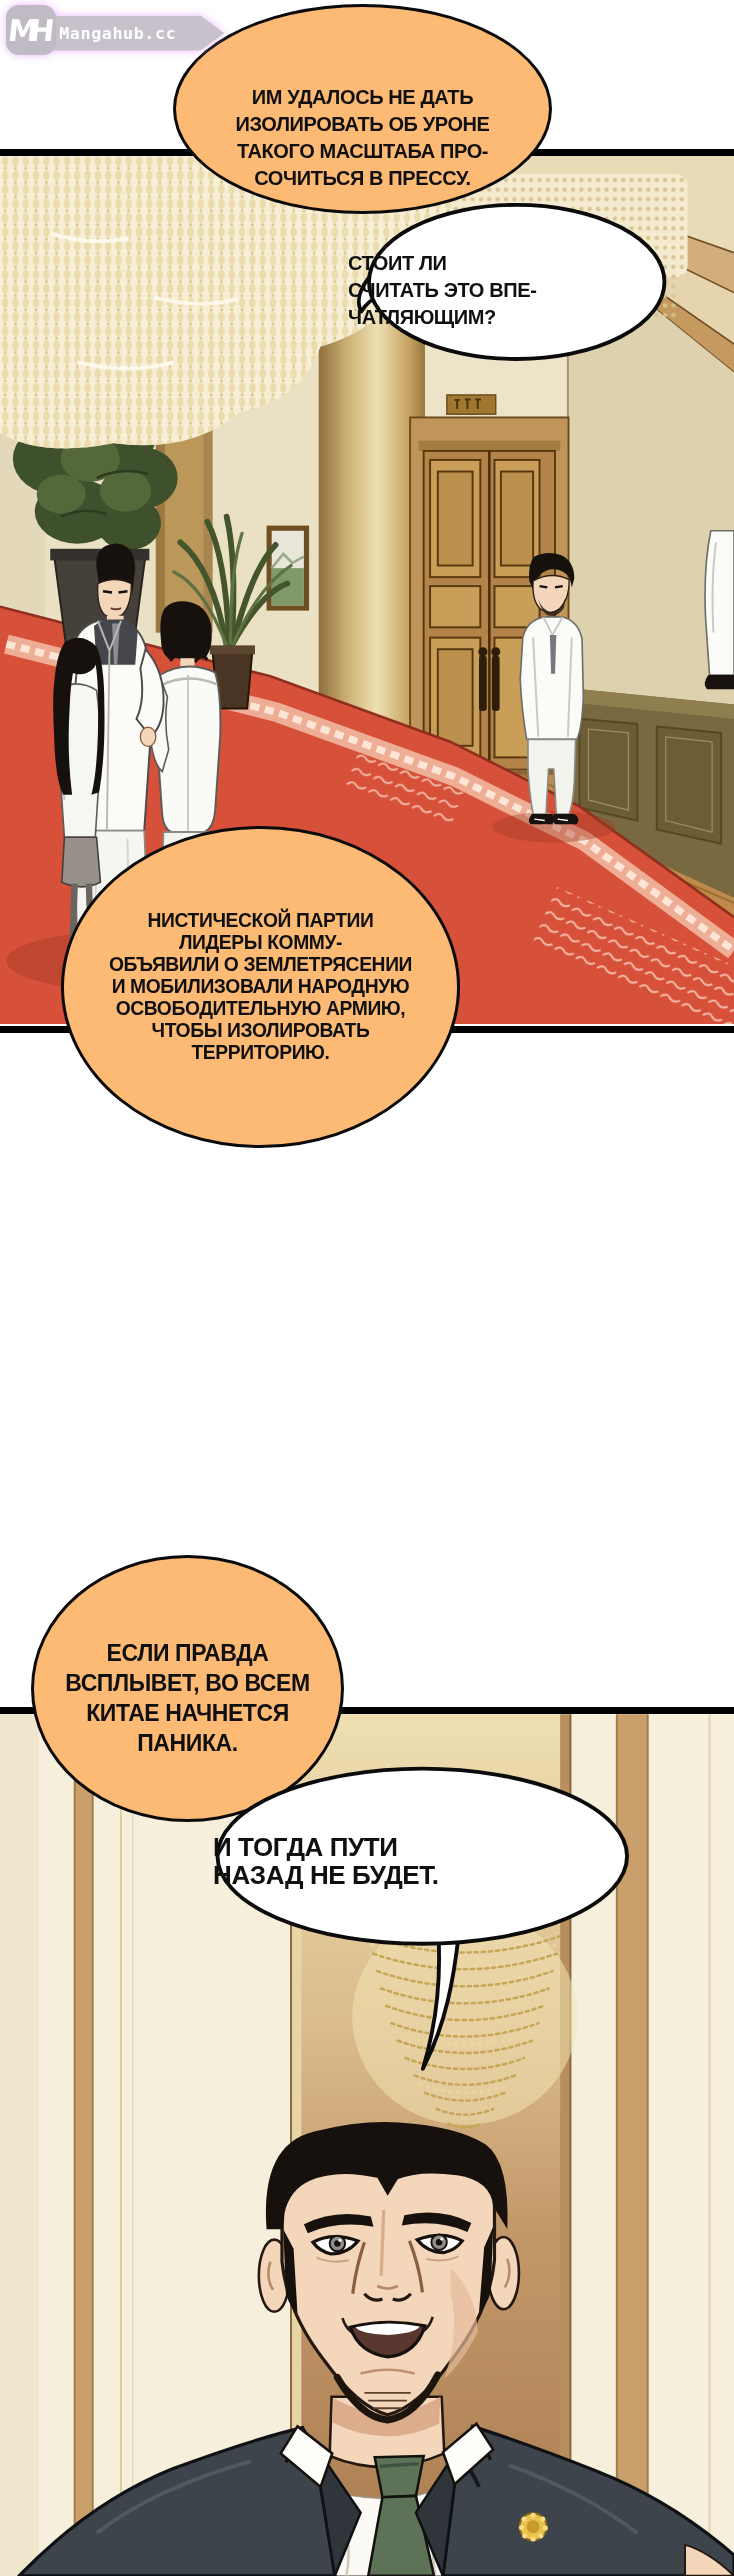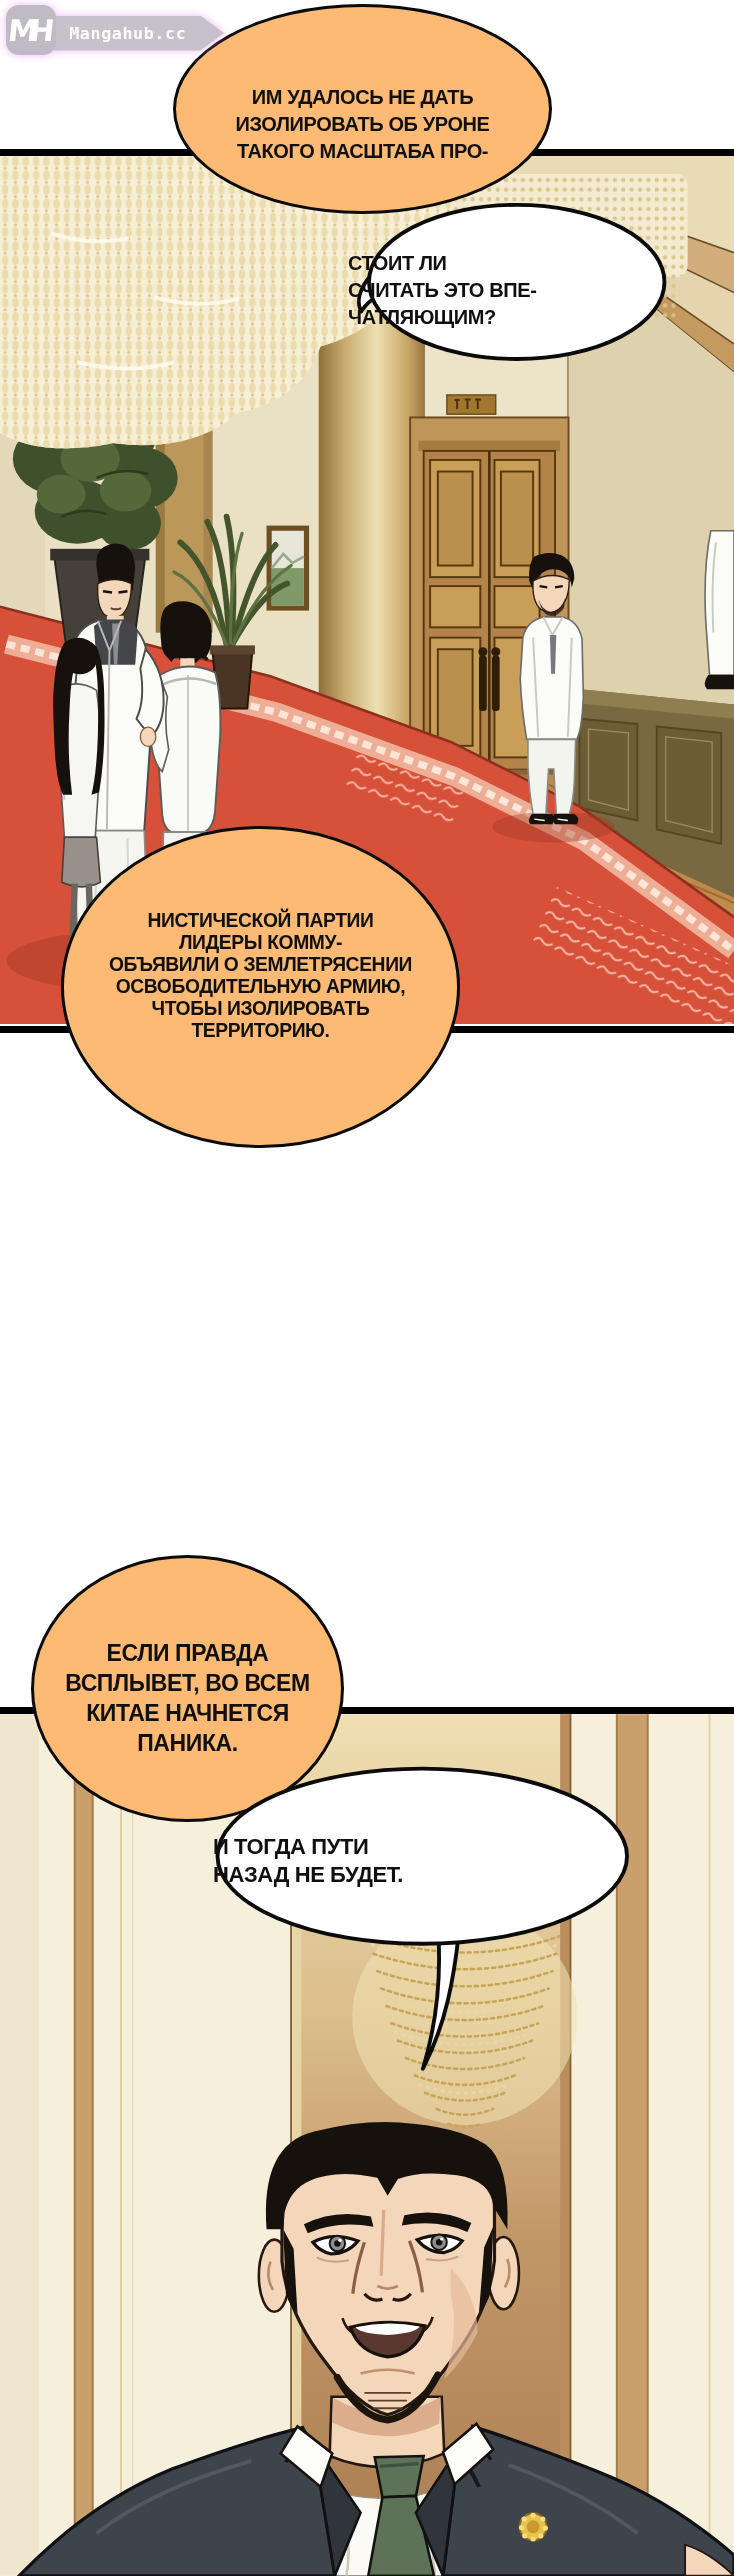--- a/index.html
+++ b/index.html
@@ -20,32 +20,32 @@
           box-sizing:border-box;z-index:6;text-align:center;}
   .btxt{font-weight:bold;color:#101010;letter-spacing:-0.4px;white-space:nowrap;}
   #bubble1{left:173px;top:3.9px;width:379px;height:210px;padding-top:77px;font-size:20px;line-height:27px;}
   #bubble3{left:61px;top:826px;width:399px;height:322px;padding-top:81px;font-size:19.3px;line-height:22px;}
   #bubble4{left:31px;top:1555px;width:313px;height:267px;padding-top:80px;font-size:23px;line-height:30px;}
   .bubble-svg{position:absolute;z-index:6;}
   .bubble-svg .txt{position:absolute;left:0;width:100%;text-align:left;}
   #bubble2{left:348px;top:201px;width:322px;height:167px;}
   #bubble2 .txt{top:49px;font-size:20px;line-height:27px;}
   #bubble5{left:213px;top:1766px;width:425px;height:335px;}
-  #bubble5 .txt{top:67px;font-size:22px;line-height:28px;}
+  #bubble5 .txt{top:67px;font-size:26px;line-height:28px;}
   
   #logo{position:absolute;left:5.2px;top:2.6px;z-index:20;filter:drop-shadow(0 0 4.5px rgba(232,170,255,.85));}
   #logo-box{position:absolute;left:1.3px;top:2.6px;width:50px;height:50px;background:var(--logo-gray);
             border-radius:13px;display:flex;align-items:center;justify-content:center;}
   #logo-box .mh{color:#fff;font-weight:bold;font-size:30px;font-family:"DejaVu Sans",sans-serif;
                 transform:skewX(-6deg);letter-spacing:-8.4px;padding-right:8.4px;}
   #logo-banner{position:absolute;left:48px;top:13px;width:171px;height:35px;background:#c6c1ca;
                clip-path:polygon(0 0,86% 0,100% 50%,86% 100%,0 100%);
                display:flex;align-items:center;}
   #logo-banner .site{color:#fff;font-family:"DejaVu Sans Mono","Liberation Mono",monospace;
-                     font-weight:bold;font-size:16.7px;letter-spacing:0.6px;padding-left:16px;}
+                     font-weight:bold;font-size:16.7px;letter-spacing:0.6px;padding-left:6px;}
   #logo{width:222px;height:58px;}
   
   .f-cream{fill:var(--wall-cream);} .f-carpet{fill:var(--carpet-red);} .f-wood{fill:var(--wood-floor);}
   .f-wains{fill:var(--wainscot);} .f-door{fill:var(--door-wood);} .f-suit{fill:var(--suit-dark);}
   .f-tie{fill:var(--tie-green);} .f-skin{fill:var(--skin-tone);} .f-hair{fill:var(--hair-black);}
   .f-colgold{fill:var(--column-gold);}
 </style>
 </head>
 <body>
 
@@ -436,20 +436,21 @@
         </g>
       </g>
       <path d="M1064,1290 Q1100,1300 1140,1338 L1064,1338 Z" class="f-skin" stroke="#241811" stroke-width="3"></path>
     </svg>
   </div>
 
   <div id="bubble1" class="bubble">
     <div class="btxt">ИМ УДАЛОСЬ НЕ ДАТЬ</div>
     <div class="btxt">ИЗОЛИРОВАТЬ ОБ УРОНЕ</div>
     <div class="btxt">ТАКОГО МАСШТАБА ПРО-</div>
+    <div class="btxt">СОЧИТЬСЯ В ПРЕССУ.</div>
   </div>
 
   <div id="bubble2" class="bubble-svg">
     <svg viewBox="0 0 500 260" width="322" height="167">
       <g stroke="#0b0b0b" stroke-width="6" fill="#ffffff" stroke-linejoin="round">
         <path d="M78,88 C26,108 8,150 20,172 C36,146 62,140 92,150 Z"></path>
         <ellipse cx="262" cy="126" rx="230" ry="120"></ellipse>
       </g>
       <ellipse cx="262" cy="126" rx="224" ry="114" fill="#ffffff"></ellipse>
     </svg>
@@ -457,20 +458,21 @@
       <div class="btxt">СТОИТ ЛИ</div>
       <div class="btxt">СЧИТАТЬ ЭТО ВПЕ-</div>
       <div class="btxt">ЧАТЛЯЮЩИМ?</div>
     </div>
   </div>
 
   <div id="bubble3" class="bubble">
     <div class="btxt">НИСТИЧЕСКОЙ ПАРТИИ</div>
     <div class="btxt">ЛИДЕРЫ КОММУ-</div>
     <div class="btxt">ОБЪЯВИЛИ О ЗЕМЛЕТРЯСЕНИИ</div>
+    <div class="btxt">И МОБИЛИЗОВАЛИ НАРОДНУЮ</div>
     <div class="btxt">ОСВОБОДИТЕЛЬНУЮ АРМИЮ,</div>
     <div class="btxt">ЧТОБЫ ИЗОЛИРОВАТЬ</div>
     <div class="btxt">ТЕРРИТОРИЮ.</div>
   </div>
 
   <div id="bubble4" class="bubble">
     <div class="btxt">ЕСЛИ ПРАВДА</div>
     <div class="btxt">ВСПЛЫВЕТ, ВО ВСЕМ</div>
     <div class="btxt">КИТАЕ НАЧНЕТСЯ</div>
     <div class="btxt">ПАНИКА.</div>

